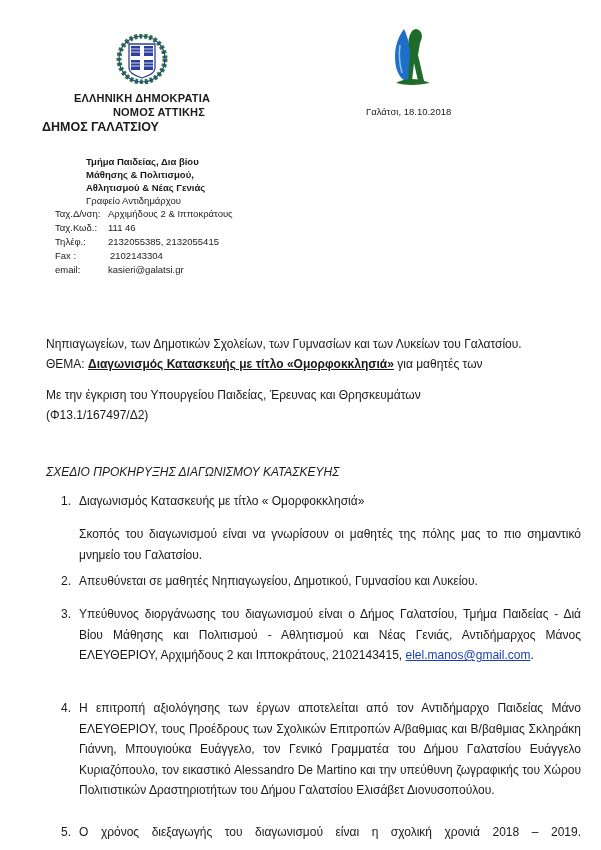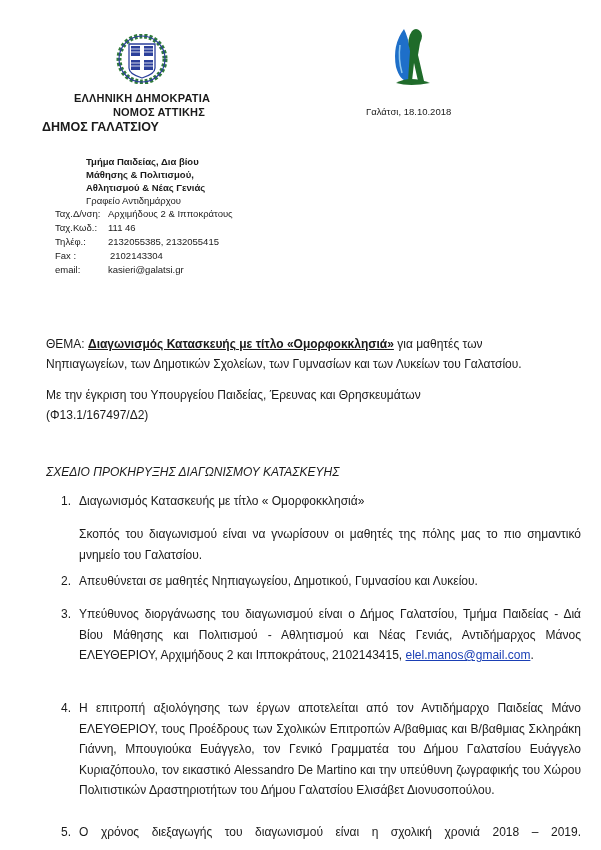--- a/index.html
+++ b/index.html
@@ -76,22 +76,22 @@
   <span class="lbl">Τηλέφ.:</span><span>2132055385, 2132055415</span>
 </div>
 <div class="contact-row" style="top:249px;">
   <span class="lbl">Fax :</span><span style="padding-left:2px">2102143304</span>
 </div>
 <div class="contact-row" style="top:263px;">
   <span class="lbl">email:</span><span>kasieri@galatsi.gr</span>
 </div>
 
 <div class="abs body-text" style="left:46px;top:334px;width:540px;">
+  <div>Νηπιαγωγείων, των Δημοτικών Σχολείων, των Γυμνασίων και των Λυκείων του Γαλατσίου.</div>
   <div><span>ΘΕΜΑ: </span><span class="u-bold">Διαγωνισμός Κατασκευής με τίτλο «Ομορφοκκλησιά»</span><span> για μαθητές των</span></div>
-  <div>Νηπιαγωγείων, των Δημοτικών Σχολείων, των Γυμνασίων και των Λυκείων του Γαλατσίου.</div>
 </div>
 
 <div class="abs body-text" style="left:46px;top:385px;width:540px;">
   <div>Με την έγκριση του Υπουργείου Παιδείας, Έρευνας και Θρησκευμάτων</div>
   <div>(Φ13.1/167497/Δ2)</div>
 </div>
 
 <div class="abs body-text" style="left:46px;top:462px;font-style:italic;">ΣΧΕΔΙΟ ΠΡΟΚΗΡΥΞΗΣ ΔΙΑΓΩΝΙΣΜΟΥ ΚΑΤΑΣΚΕΥΗΣ</div>
 
 <div class="num-item" style="top:491px;">

